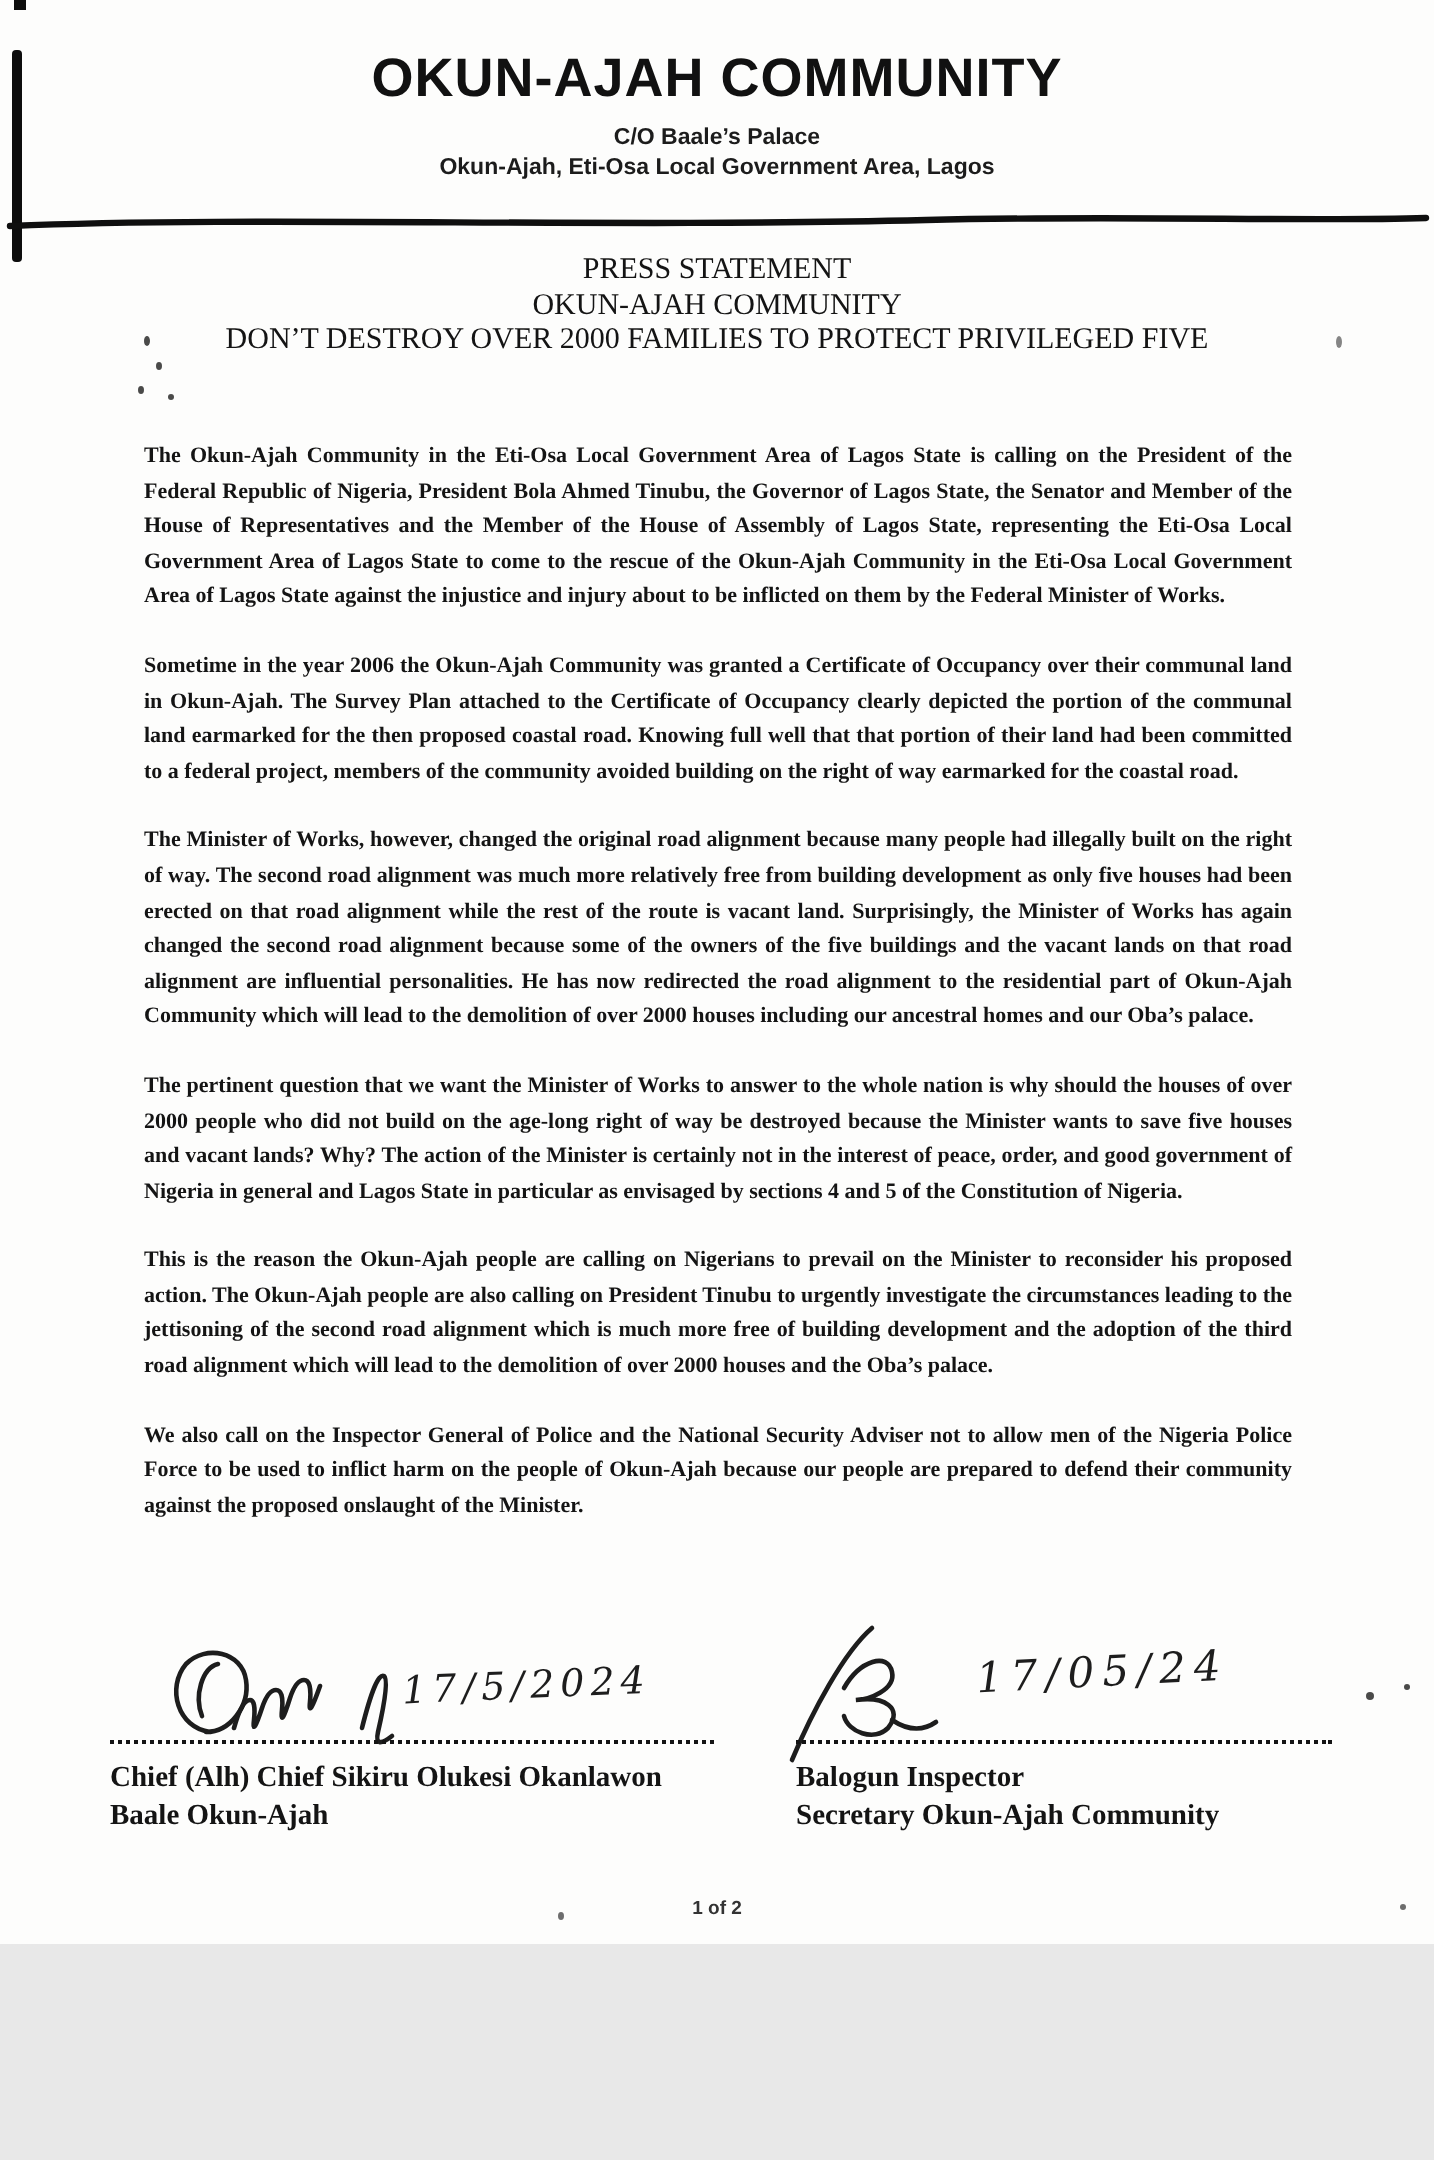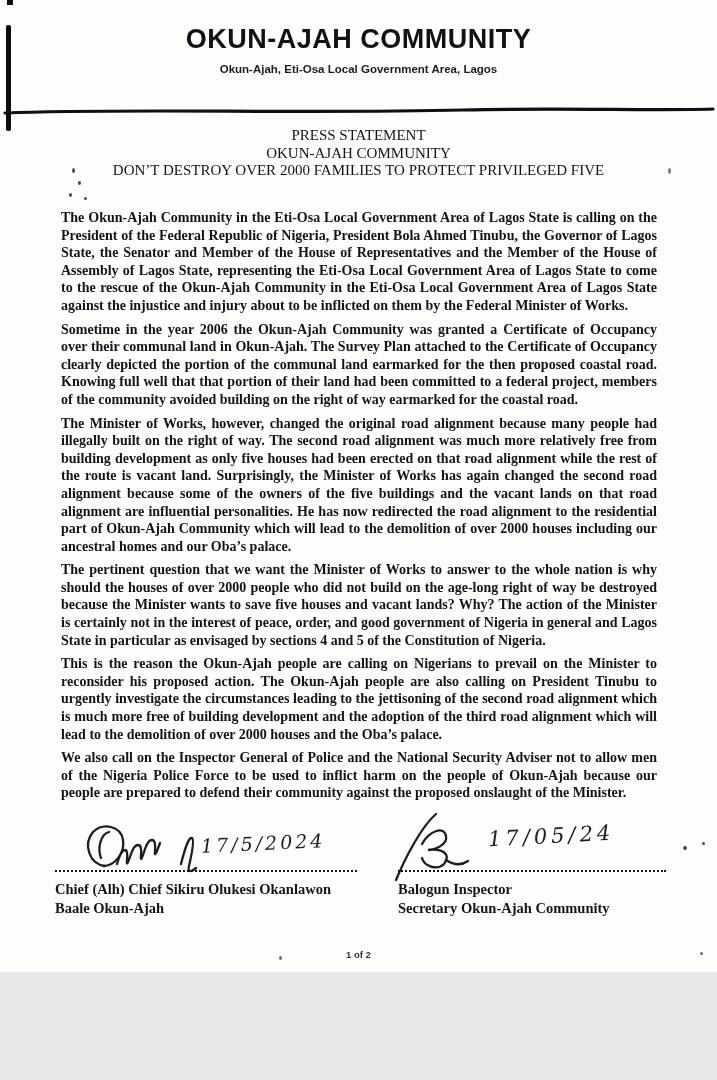--- a/index.html
+++ b/index.html
@@ -20,21 +20,21 @@
   }
   .divider { position:absolute; top:105px; left:3px; }
   
   .title-block {
     position:absolute; top:127px; left:0; width:100%; text-align:center;
     font-weight:normal; font-size:15px; line-height:17.6px; color:#141414;
   }
   
   .body-block { position:absolute; top:203px; left:55px; width:608px; }
   .body-block p {
-    margin:6px; font-weight:bold; font-size:14px; line-height:17.6px;
+    margin:17px; font-weight:bold; font-size:11px; line-height:17.6px;
     text-align:justify; color:#141414;
   }
   
   .sig-row { position:absolute; top:818px; left:0; width:100%; height:120px; }
   .sig-cell { position:absolute; height:120px; }
   .sig-cell.left  { left:55px;  width:302px; }
   .sig-cell.right { left:398px; width:268px; }
   .sig-scribble { position:absolute; }
   .sig-date {
     position:absolute; font-family:"DejaVu Serif", serif; font-style:italic;
@@ -71,20 +71,21 @@
 <body>
 
 <div class="page">
 
   <div class="artifact vnub"></div>
   <div class="artifact vbar"></div>
 
   <div class="letterhead">
     <h1 class="org-name">OKUN-AJAH COMMUNITY</h1>
     <div class="address">
+      <div>C/O Baale’s Palace</div>
       <div>Okun-Ajah, Eti-Osa Local Government Area, Lagos</div>
     </div>
   </div>
 
   <svg class="divider" width="712" height="12" viewBox="0 0 712 12">
     <path d="M2,8 C120,3 300,9 460,5 C560,2.5 650,6 710,4" fill="none" stroke="#0f0f0f" stroke-width="3.2" stroke-linecap="round"></path>
   </svg>
 
   <div class="title-block">
     <div>PRESS STATEMENT</div>

